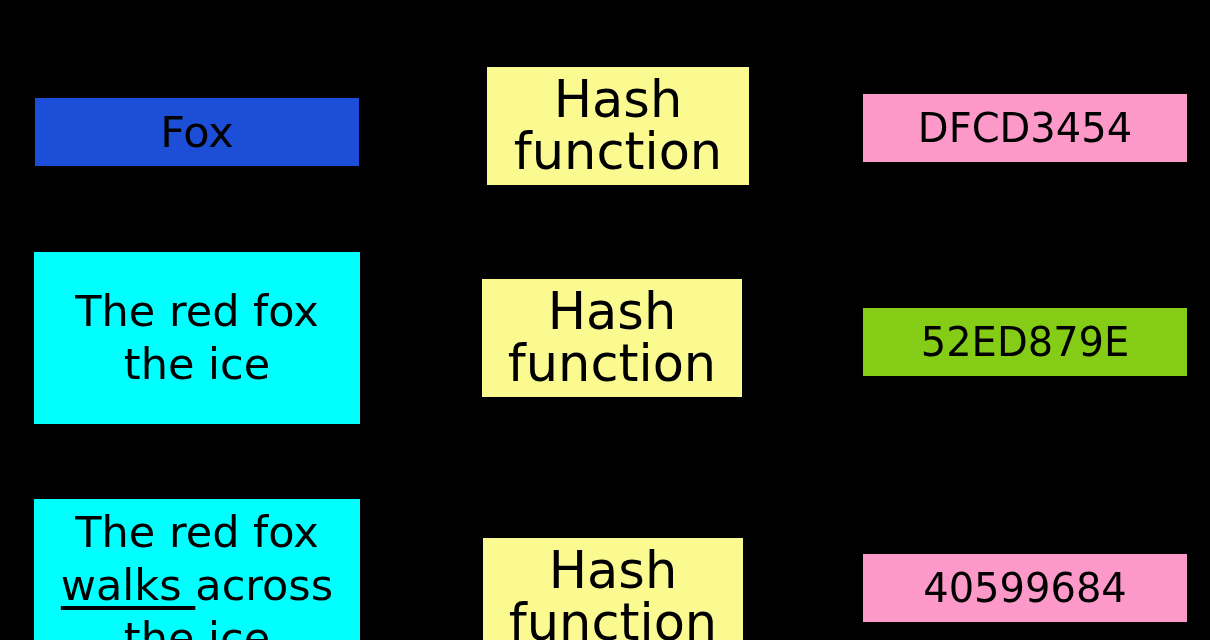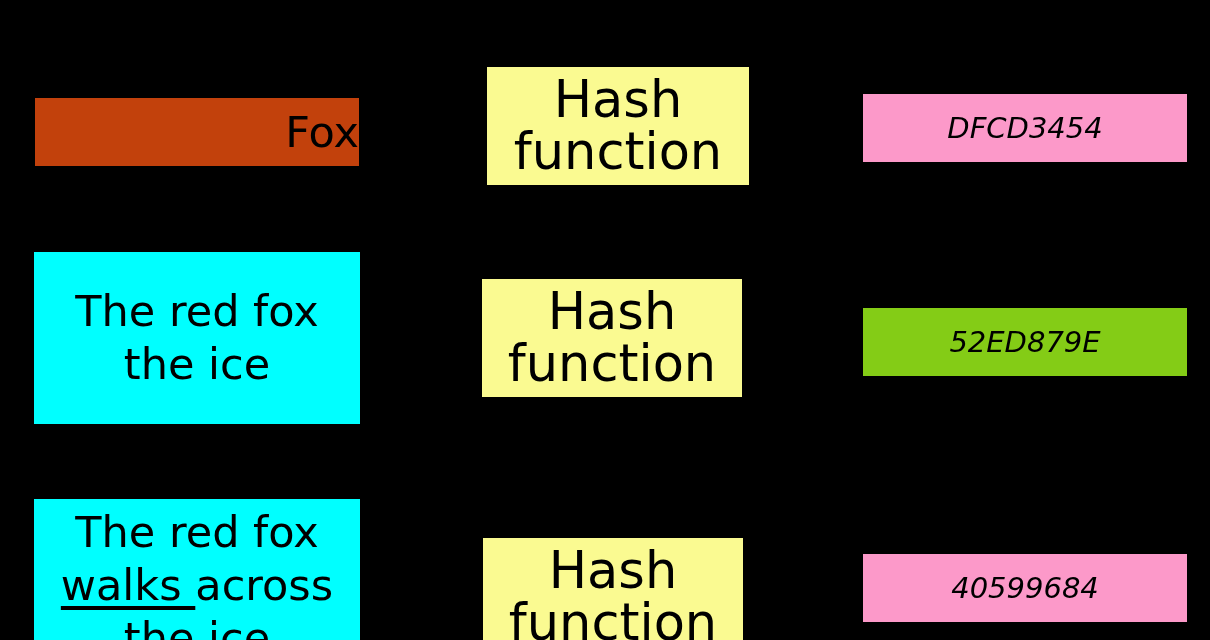--- a/index.html
+++ b/index.html
@@ -27,23 +27,22 @@
   }
   .input-box {
     font-size: 43px;
     line-height: 53px;
   }
   .hash-box {
     font-size: 51px;
     line-height: 52px;
   }
   .output-box {
-    font-size: 29px;
+    font-size: 40px;
     line-height: 52px;
-    font-style: italic;
   }
   .u {
     text-decoration: underline;
     text-decoration-thickness: 4px;
     text-underline-offset: 6px;
   }
   
   #input-1  { left: 33px;  top: 96px;  width: 328px; height: 72px; }
   #hash-1   { left: 485px; top: 65px;  width: 266px; height: 122px; }
   #output-1 { left: 861px; top: 92px;  width: 328px; height: 72px; }
@@ -52,21 +51,21 @@
   #hash-2   { left: 480px; top: 277px; width: 264px; height: 122px; }
   #output-2 { left: 861px; top: 306px; width: 328px; height: 72px; }
   
   #input-3  { left: 32px;  top: 497px; width: 330px; height: 176px; }
   #hash-3   { left: 481px; top: 536px; width: 264px; height: 122px; }
   #output-3 { left: 861px; top: 552px; width: 328px; height: 72px; }
 </style>
 </head>
 <body>
 
-<div id="input-1" class="box input-box" style="background: #c2410c; align-items: flex-end;">
+<div id="input-1" class="box input-box" style="background: #1d4ed8;">
     <div class="line"><span>Fox</span></div>
   </div>
 
 <div id="hash-1" class="box hash-box" style="background: rgb(250, 250, 145);">
     <div class="line"><span>Hash</span></div>
     <div class="line"><span>function</span></div>
   </div>
 
 <div id="output-1" class="box output-box" style="background: rgb(252, 153, 201);">
   <span>DFCD3454</span>

